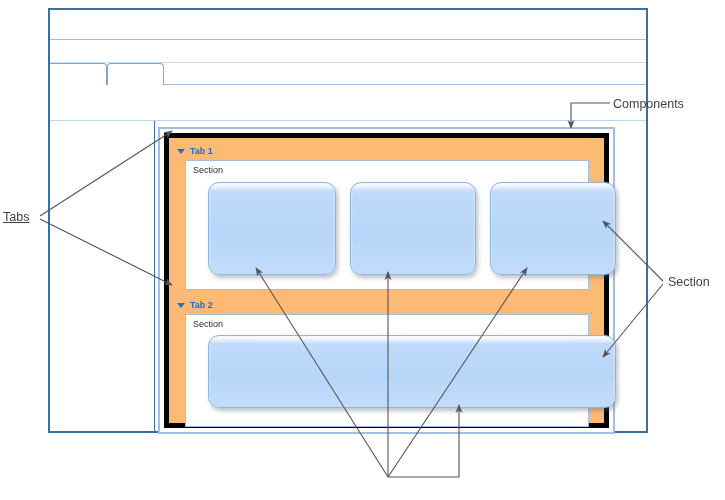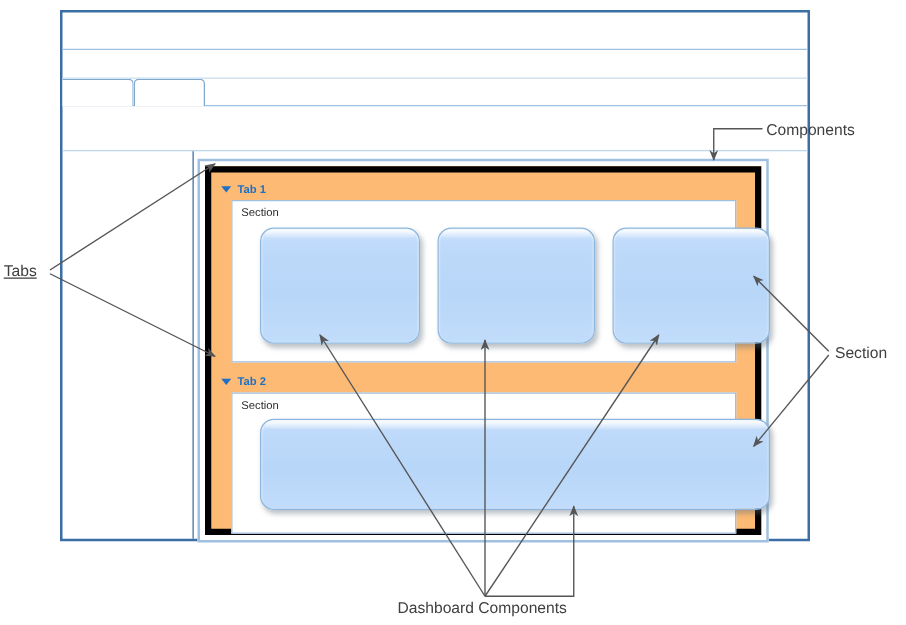--- a/index.html
+++ b/index.html
@@ -226,15 +226,14 @@
       <path d="M388,477 L256,268" marker-end="url(#ah)"></path>
       <path d="M388,477 L388,272" marker-end="url(#ah)"></path>
       <path d="M388,477 L527,268" marker-end="url(#ah)"></path>
       <path d="M388,477 L459,477 L459,405" marker-end="url(#ah)"></path>
     </g>
   </svg>
 
   <div id="label-dashboard" class="anno-label">Components</div>
   <div id="label-tabs" class="anno-label">Tabs</div>
   <div id="label-sections" class="anno-label">Section</div>
-  <div id="label-dashboard-components" class="anno-label">Dashboard Components</div>
 
 </div>
 
 </body></html>

